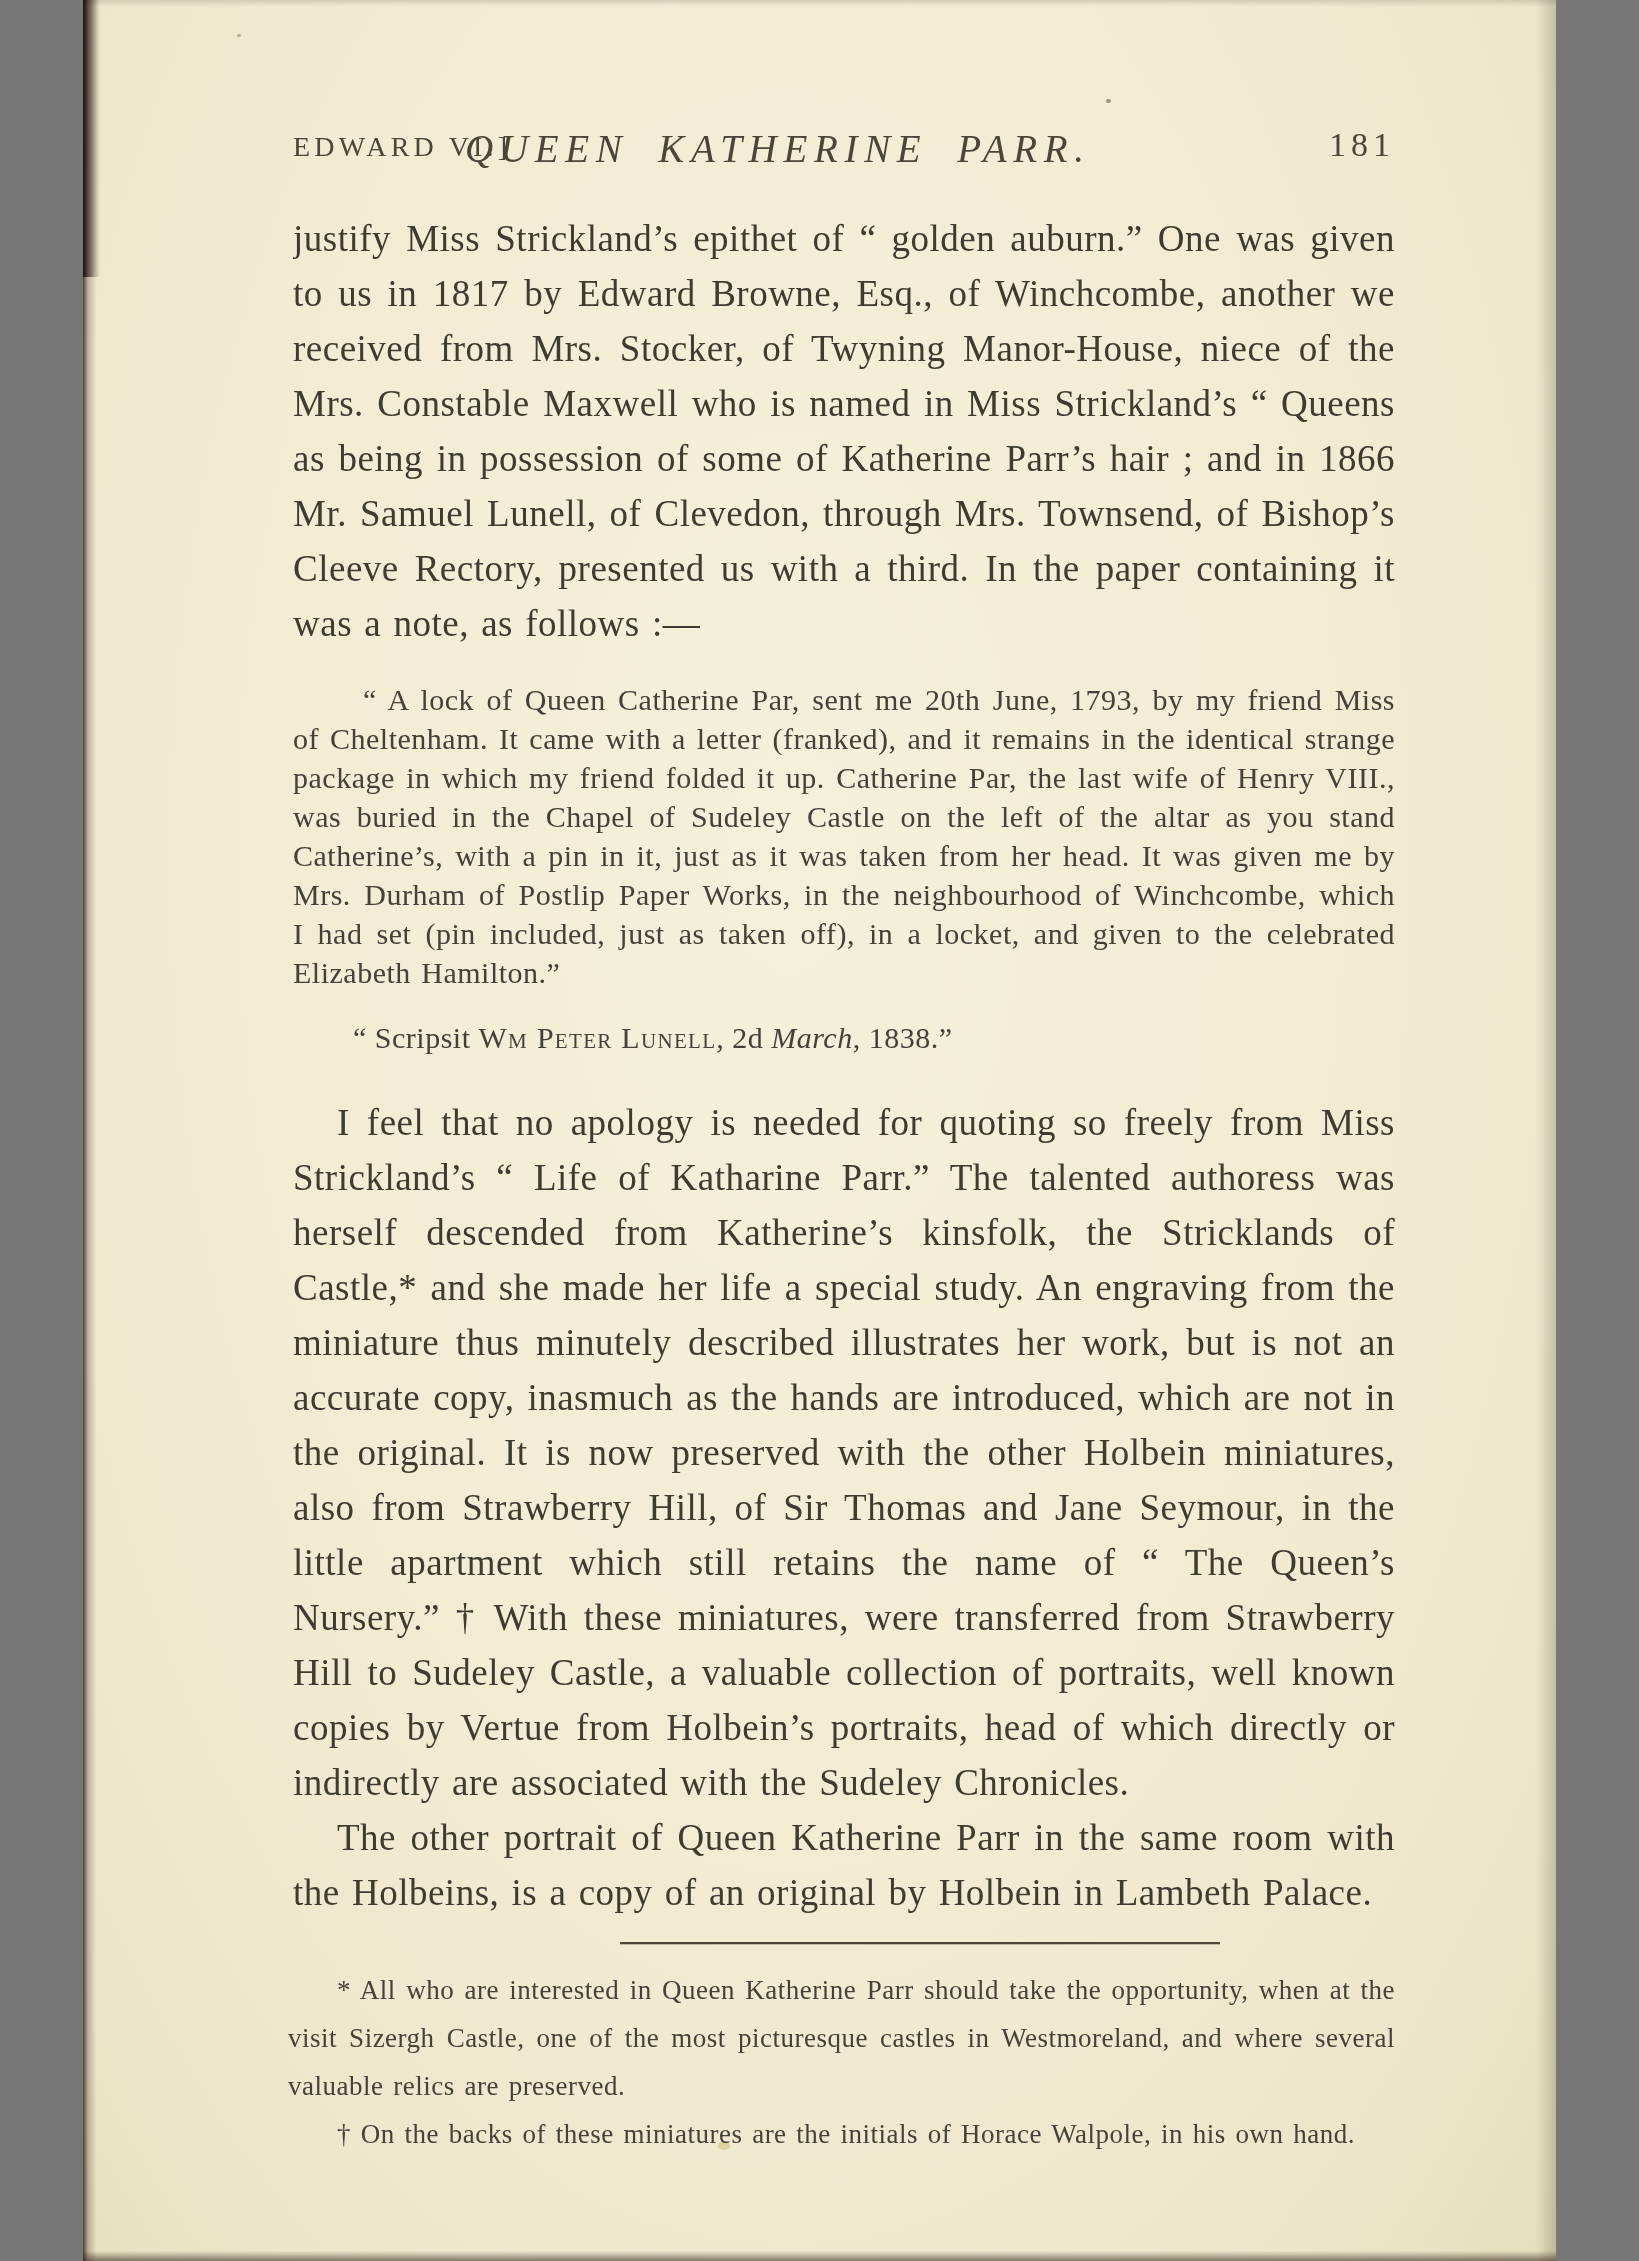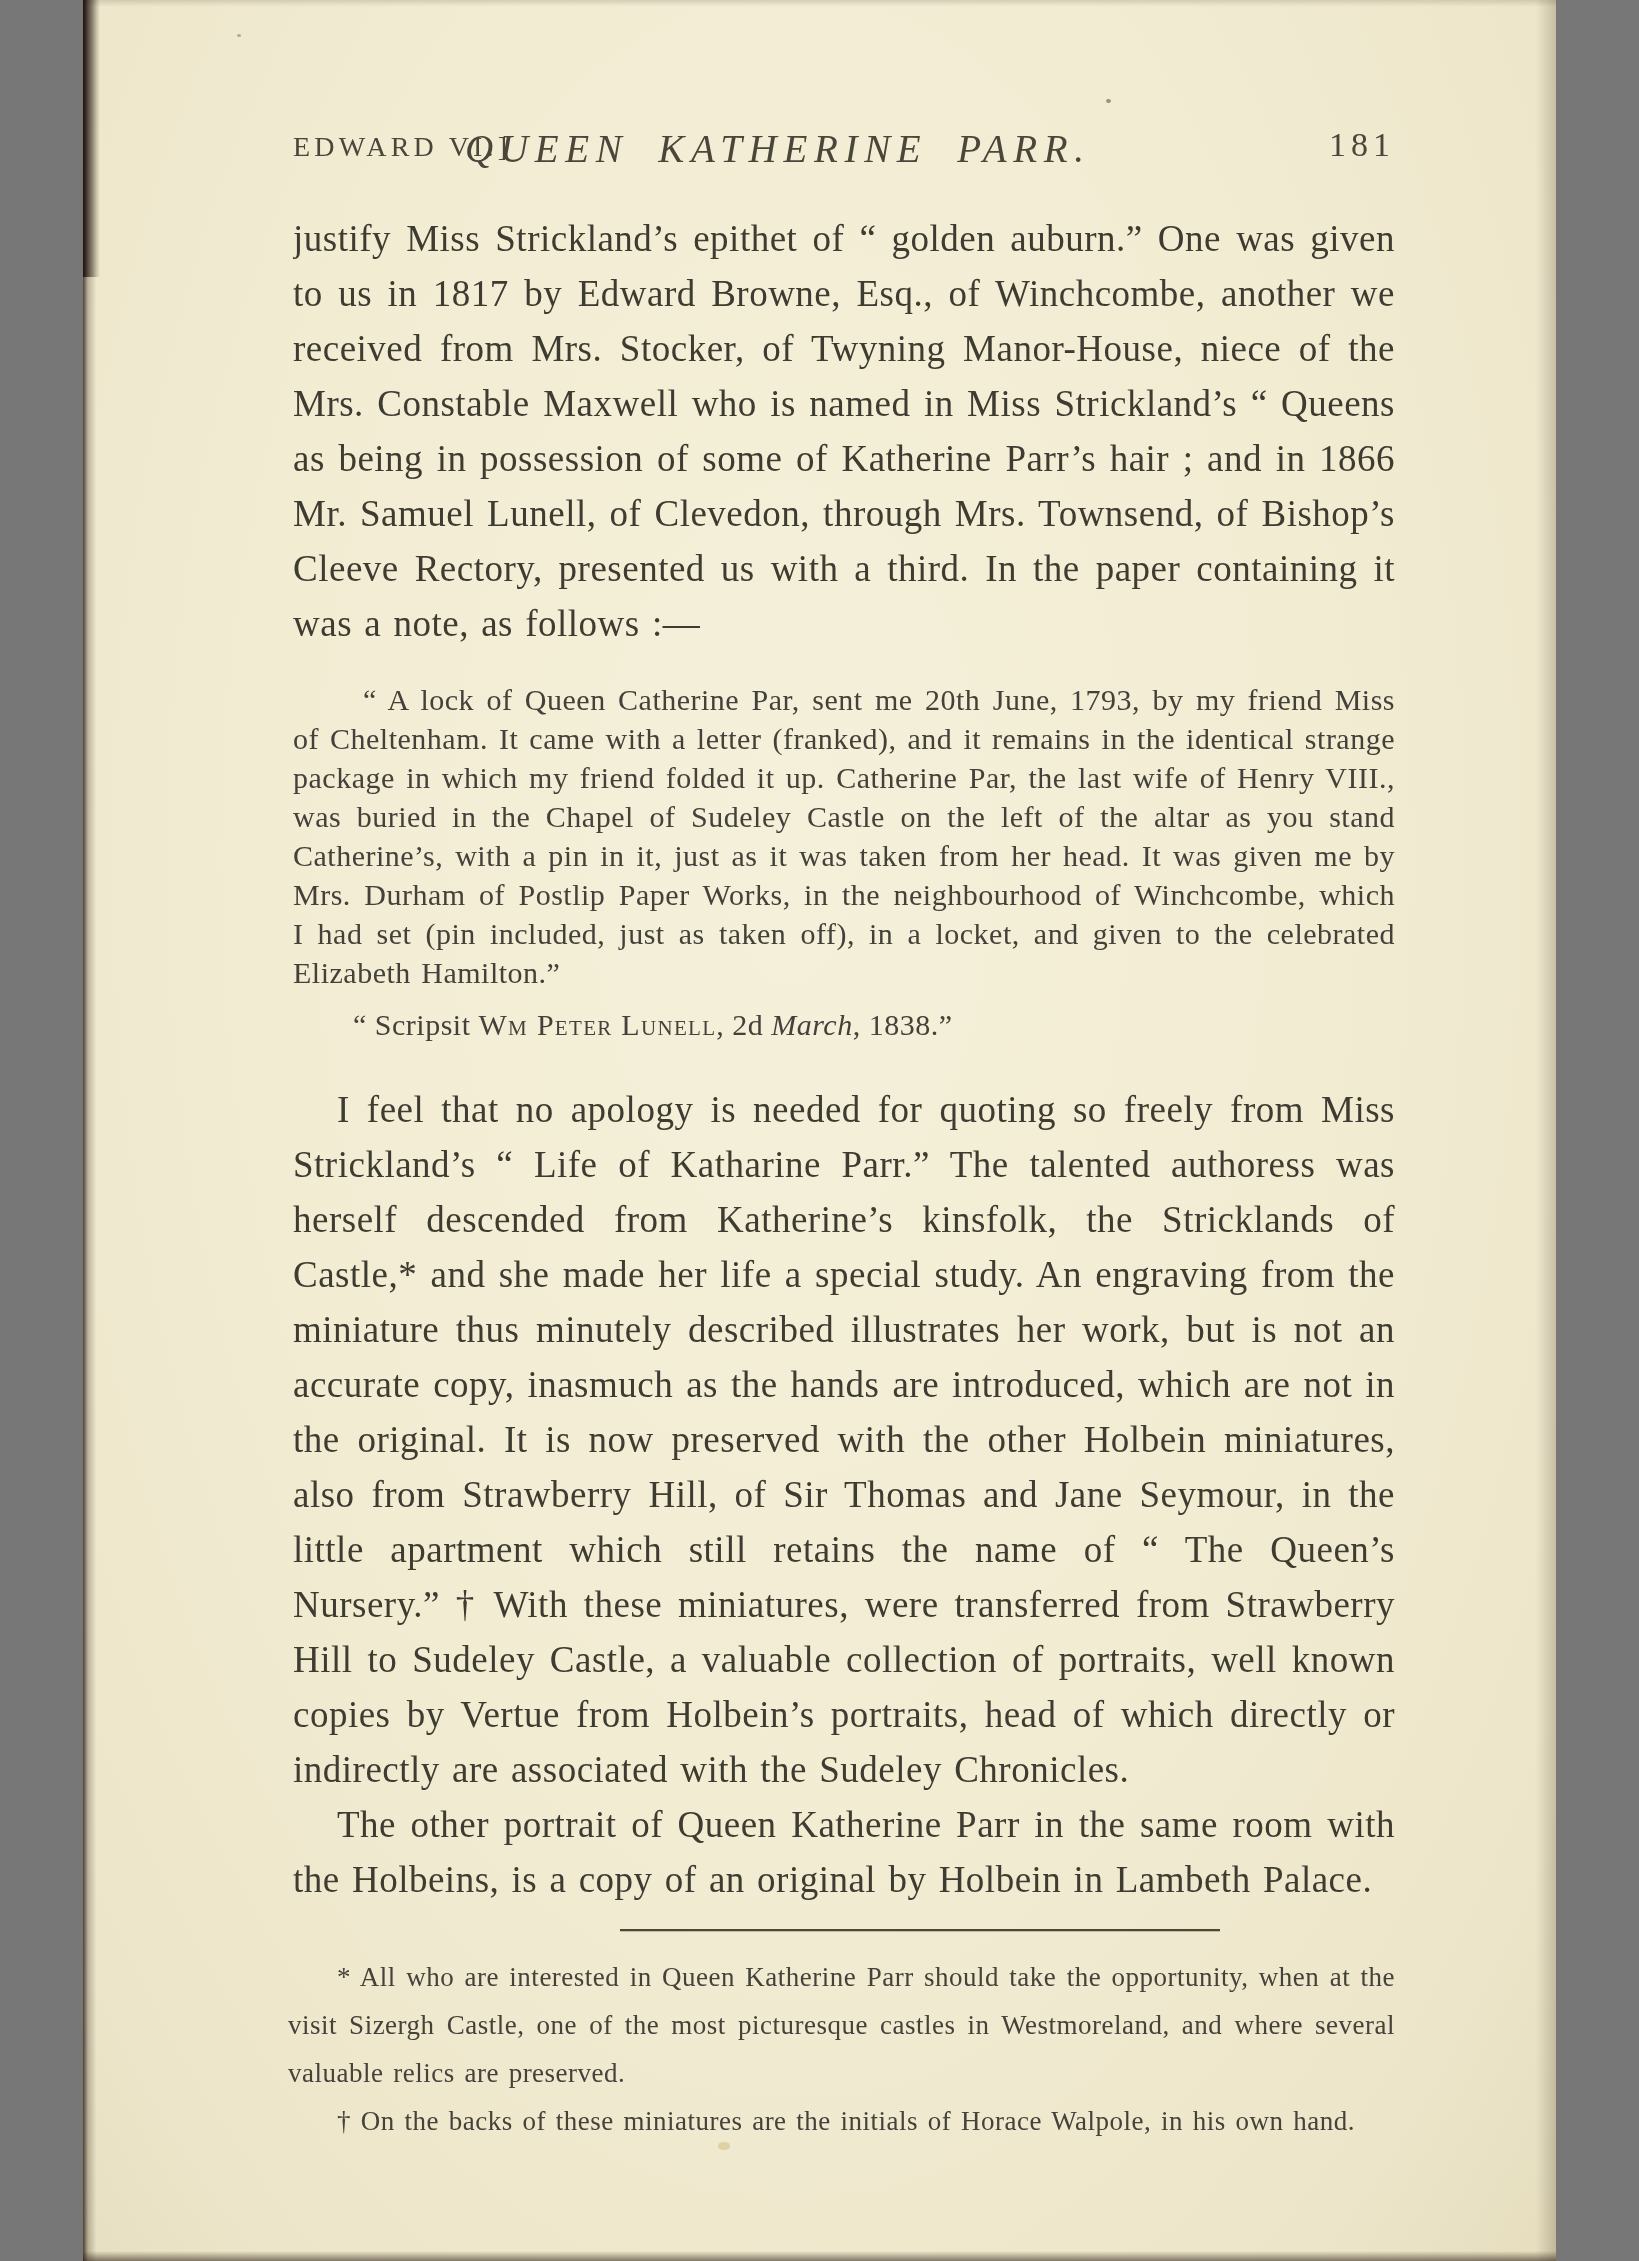--- a/index.html
+++ b/index.html
@@ -97,21 +97,21 @@
   .quote-block { margin-top: 28.5px; }
   .quote-block .line {
     font-size: 30px;
     line-height: 39px;
     height: 39px;
     color: #44413a;
   }
   .quote-block .line:first-child { text-indent: 70px; }
 
   .quote-attribution {
-    margin-top: 13px;
+    margin-top: 26px;
     padding-left: 60px;
     font-size: 30px;
     line-height: 40px;
     color: #44413a;
     letter-spacing: 0.5px;
   }
   .smallcaps { font-variant: small-caps; letter-spacing: 1.3px; }
   .italic { font-style: italic; }
 
   .para-2 { margin-top: 37px; }

